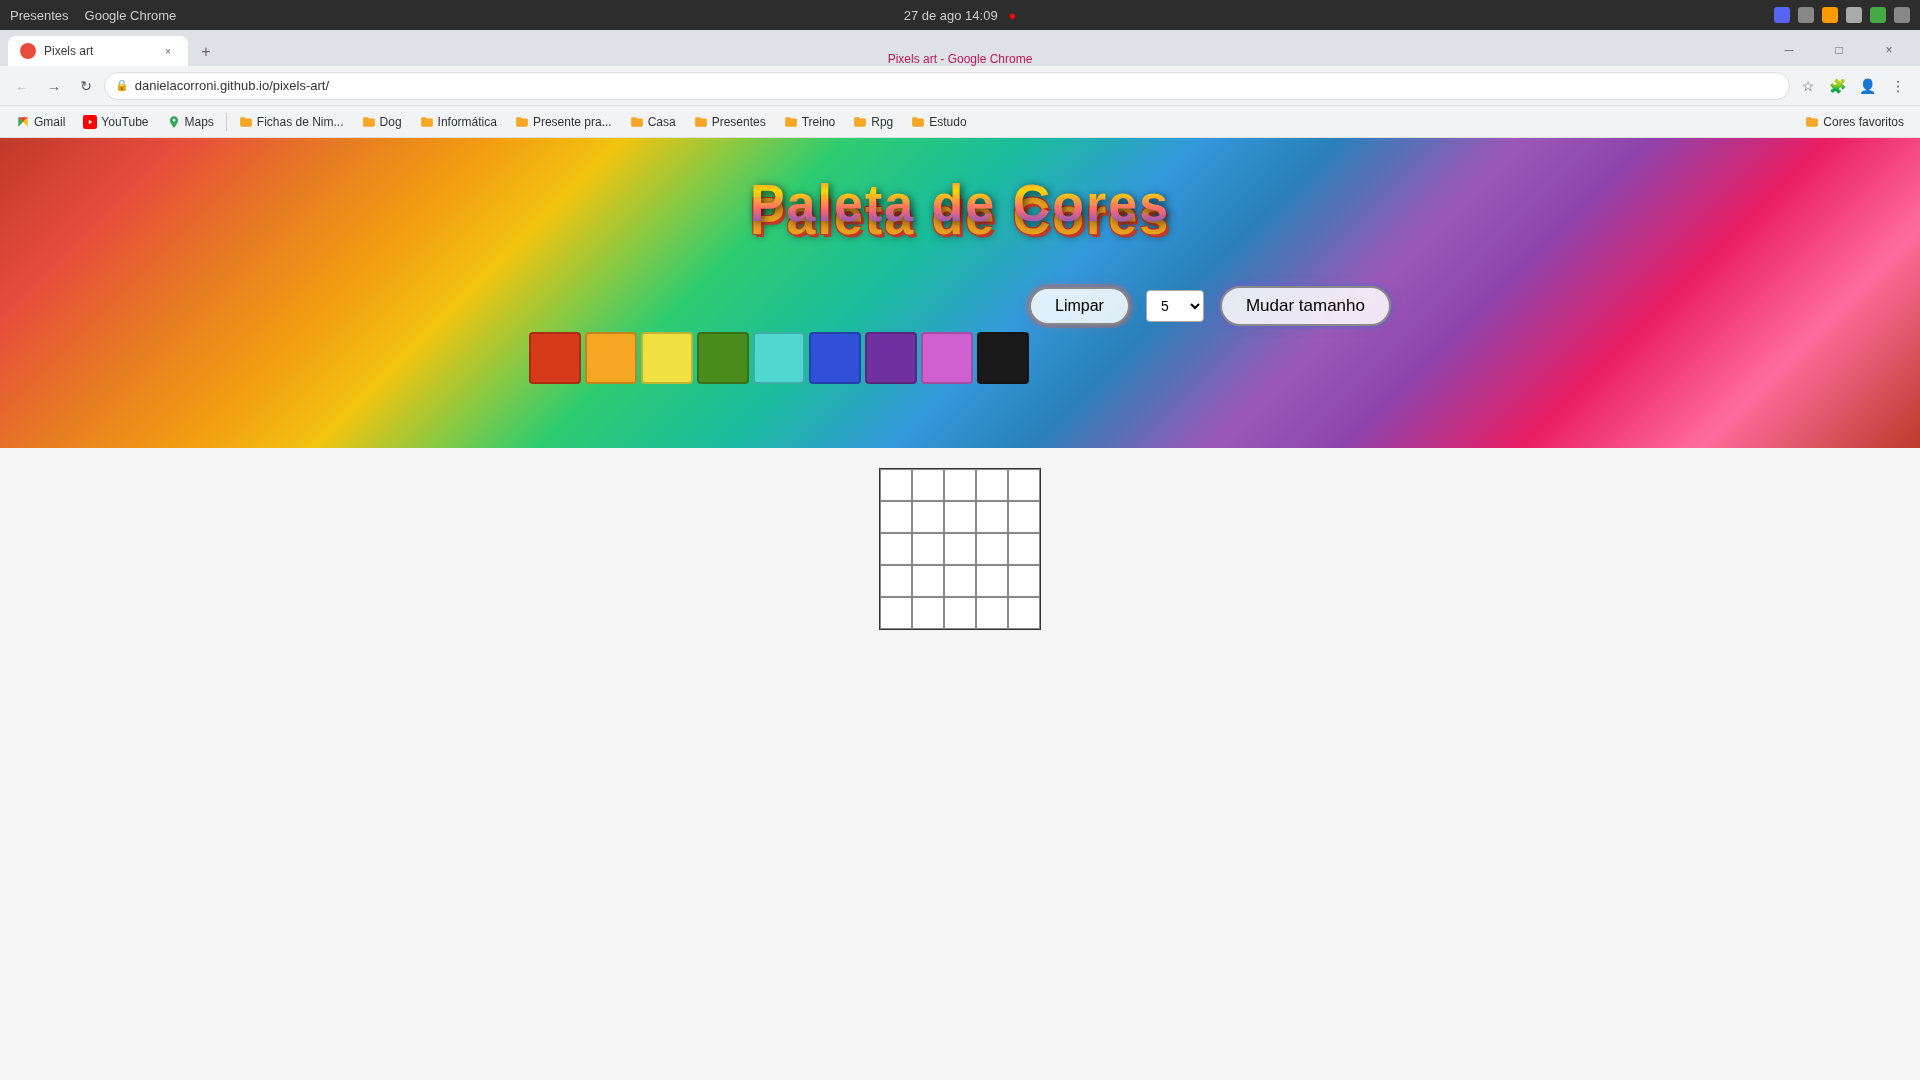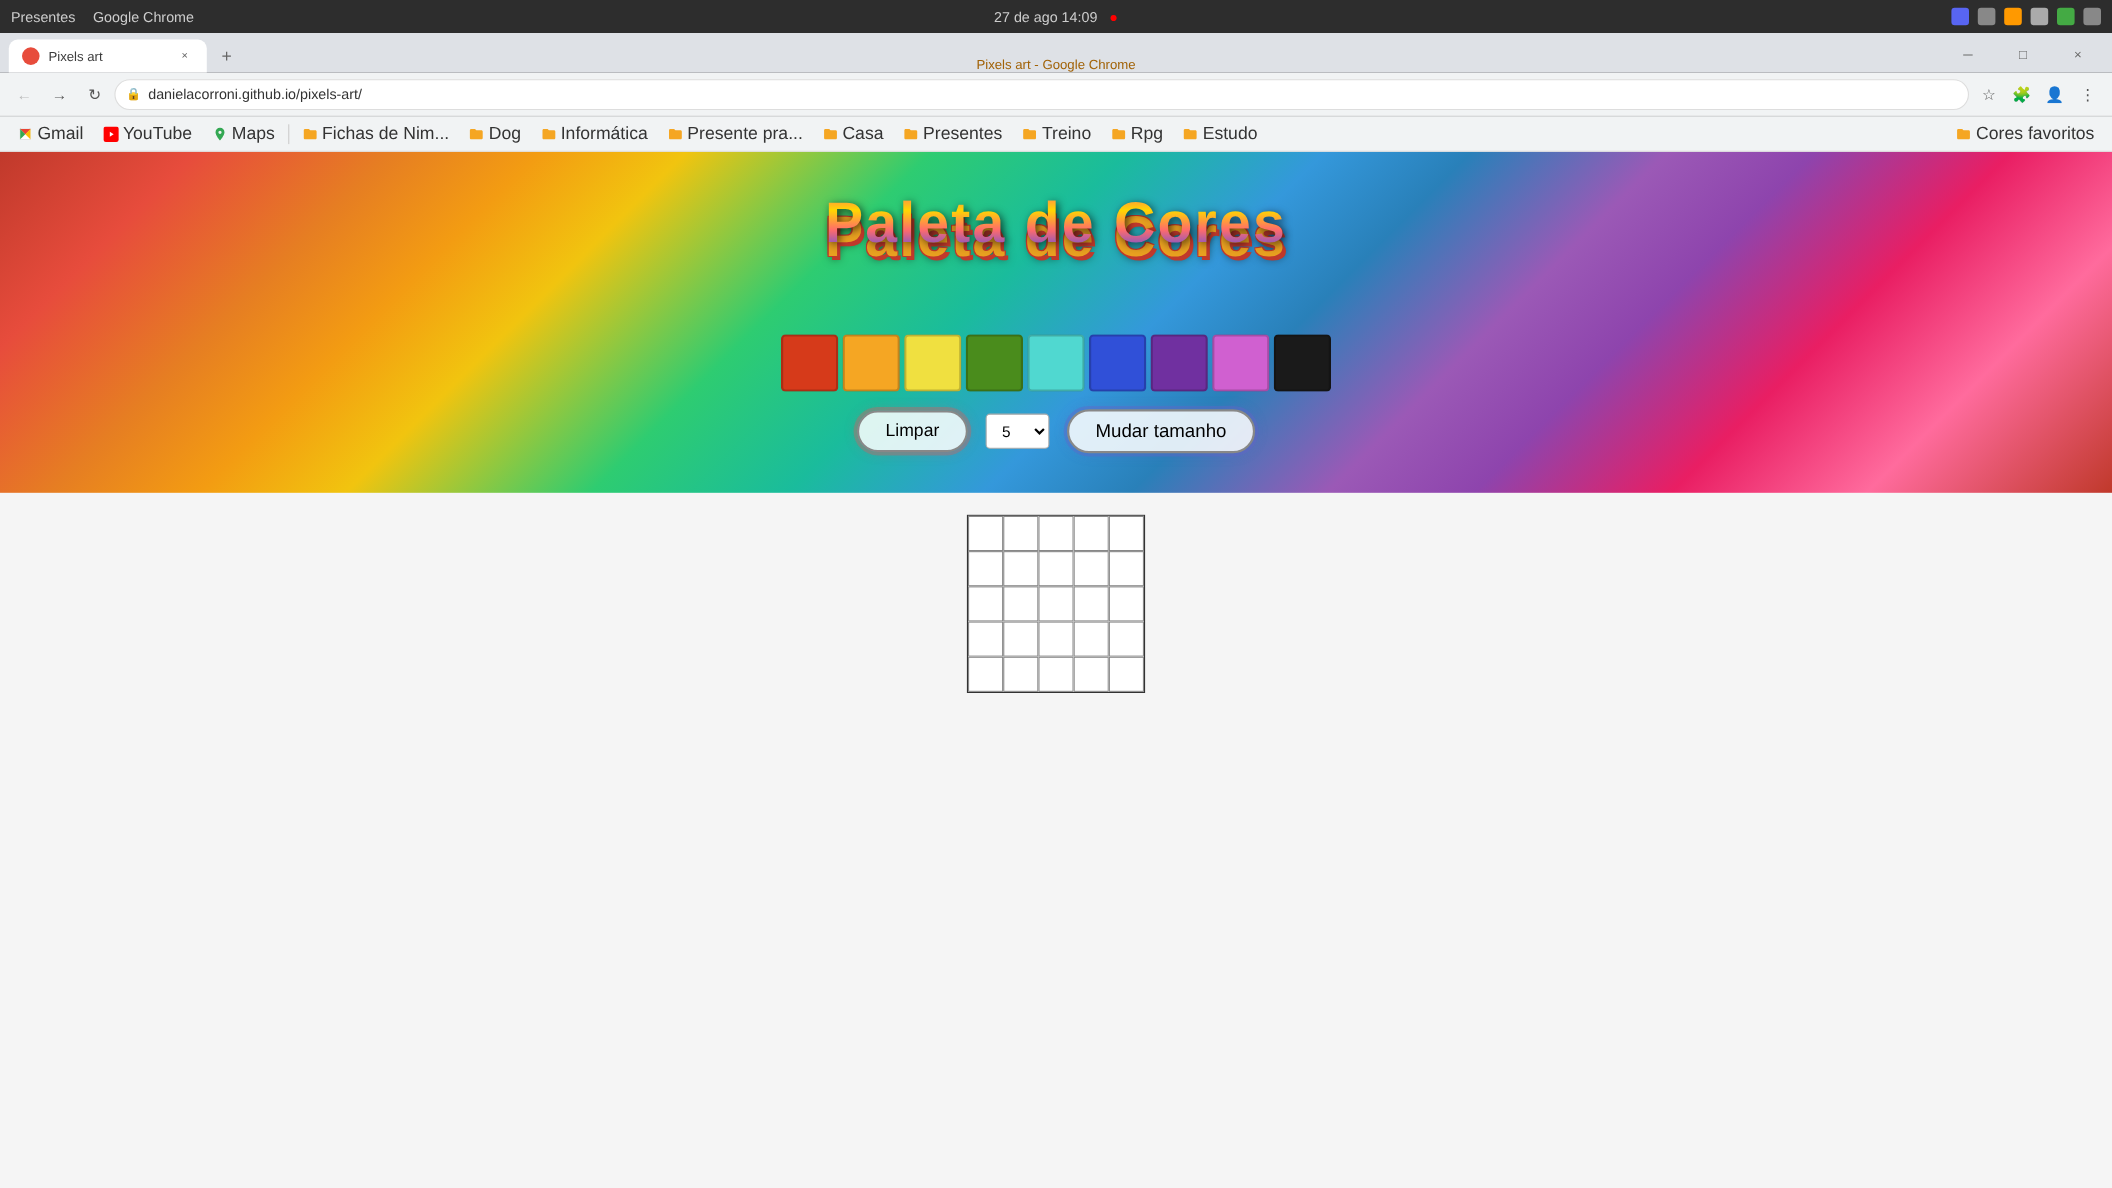--- a/index.html
+++ b/index.html
@@ -23,21 +23,21 @@
 
     
     #chrome-frame {
       background: #3c3c3c;
     }
     #window-title {
       position: absolute;
       left: 50%;
       transform: translateX(-50%);
       font-size: 12px;
-      color: #a16207;
+      color: #be185d;
       pointer-events: none;
     }
 
     
     #tab-bar {
       display: flex;
       align-items: flex-end;
       height: 36px;
       background: #dee1e6;
       padding: 0 8px;
@@ -110,21 +110,21 @@
 
     
     #bookmarks-bar {
       height: 32px;
       background: #f1f3f4;
       display: flex;
       align-items: center;
       padding: 0 8px;
       gap: 2px;
       border-bottom: 1px solid #e0e0e0;
-      font-size: 16px;
+      font-size: 12px;
     }
     .bookmark-item {
       display: flex; align-items: center; gap: 4px;
       padding: 3px 8px; border-radius: 4px;
       cursor: pointer; color: #333; white-space: nowrap;
     }
     .bm-icon { width: 14px; height: 14px; flex-shrink: 0; }
     .bm-separator { width: 1px; height: 18px; background: #ccc; margin: 0 2px; }
     .outros-favoritos { margin-left: auto; }
 
@@ -144,21 +144,21 @@
       background: linear-gradient(135deg,
         #c0392b 0%, #e74c3c 8%,
         #e67e22 16%, #f39c12 22%,
         #f1c40f 28%, #2ecc71 38%,
         #1abc9c 46%, #3498db 54%,
         #2980b9 60%, #9b59b6 68%,
         #8e44ad 74%, #e91e63 82%,
         #ff6b9d 90%, #c0392b 100%
       );
       display: flex;
-      flex-direction: column;
+      flex-direction: row;
       align-items: center;
       justify-content: center;
       padding-top: 10px;
       position: relative;
     }
 
     
     #title-shadow {
       font-size: 52px;
       font-weight: bold;

